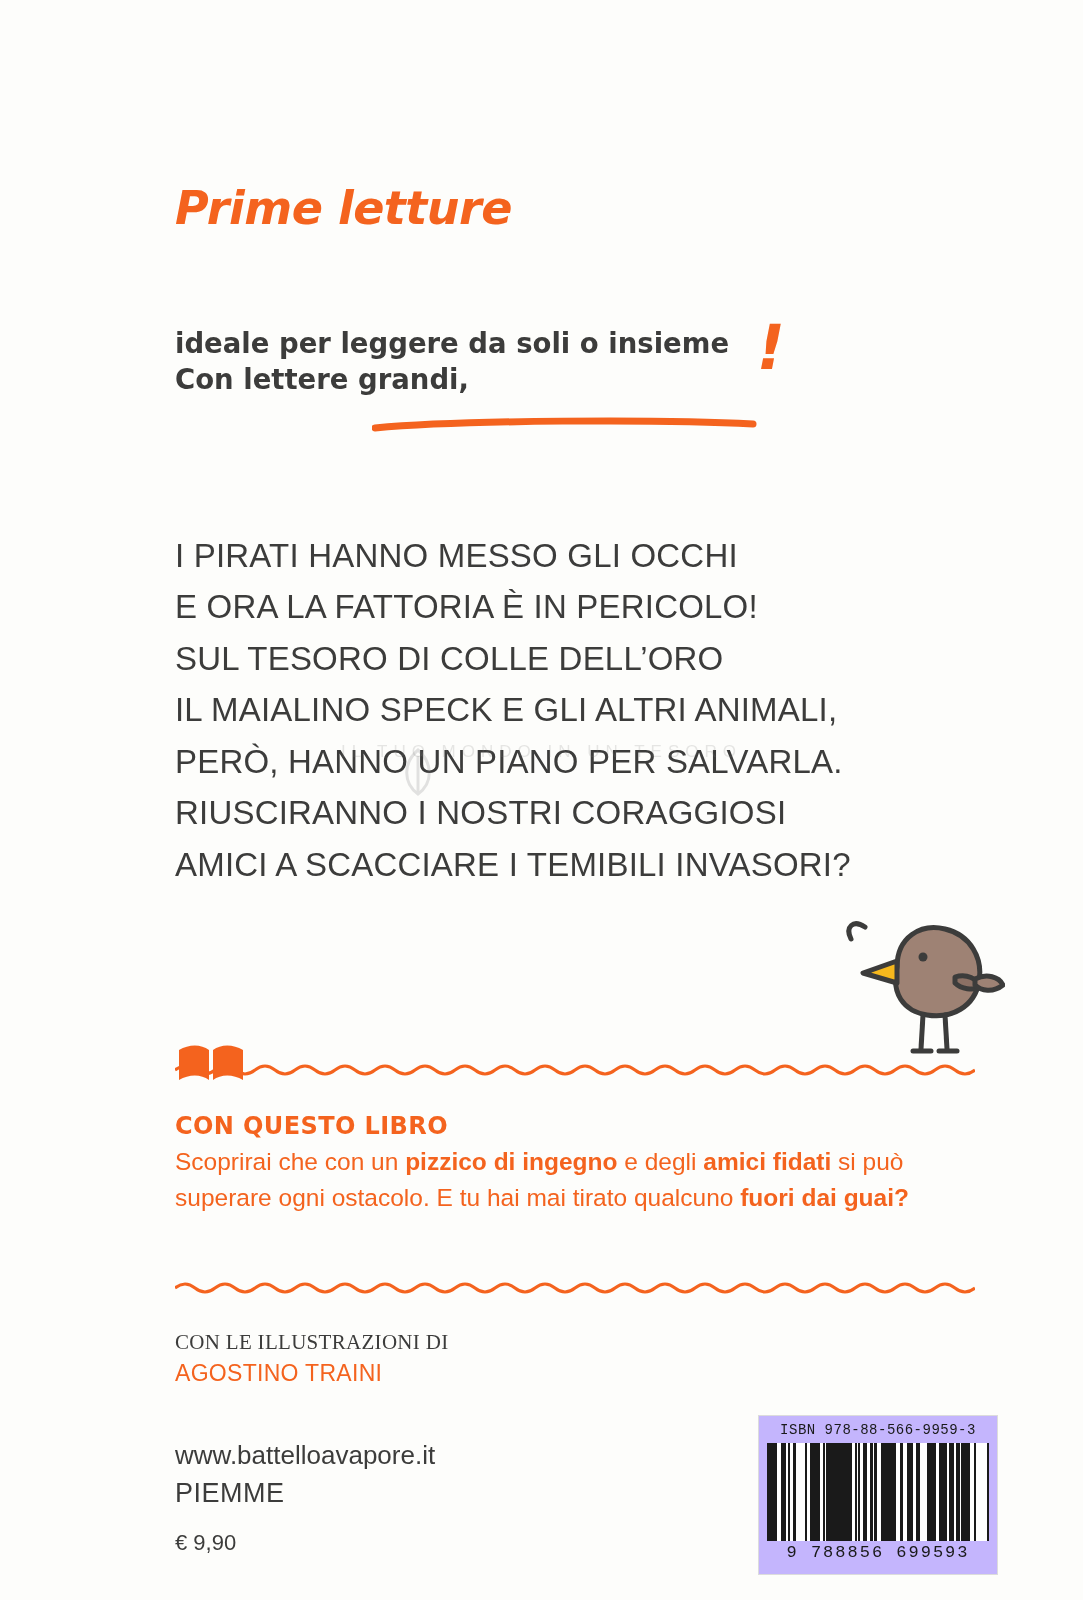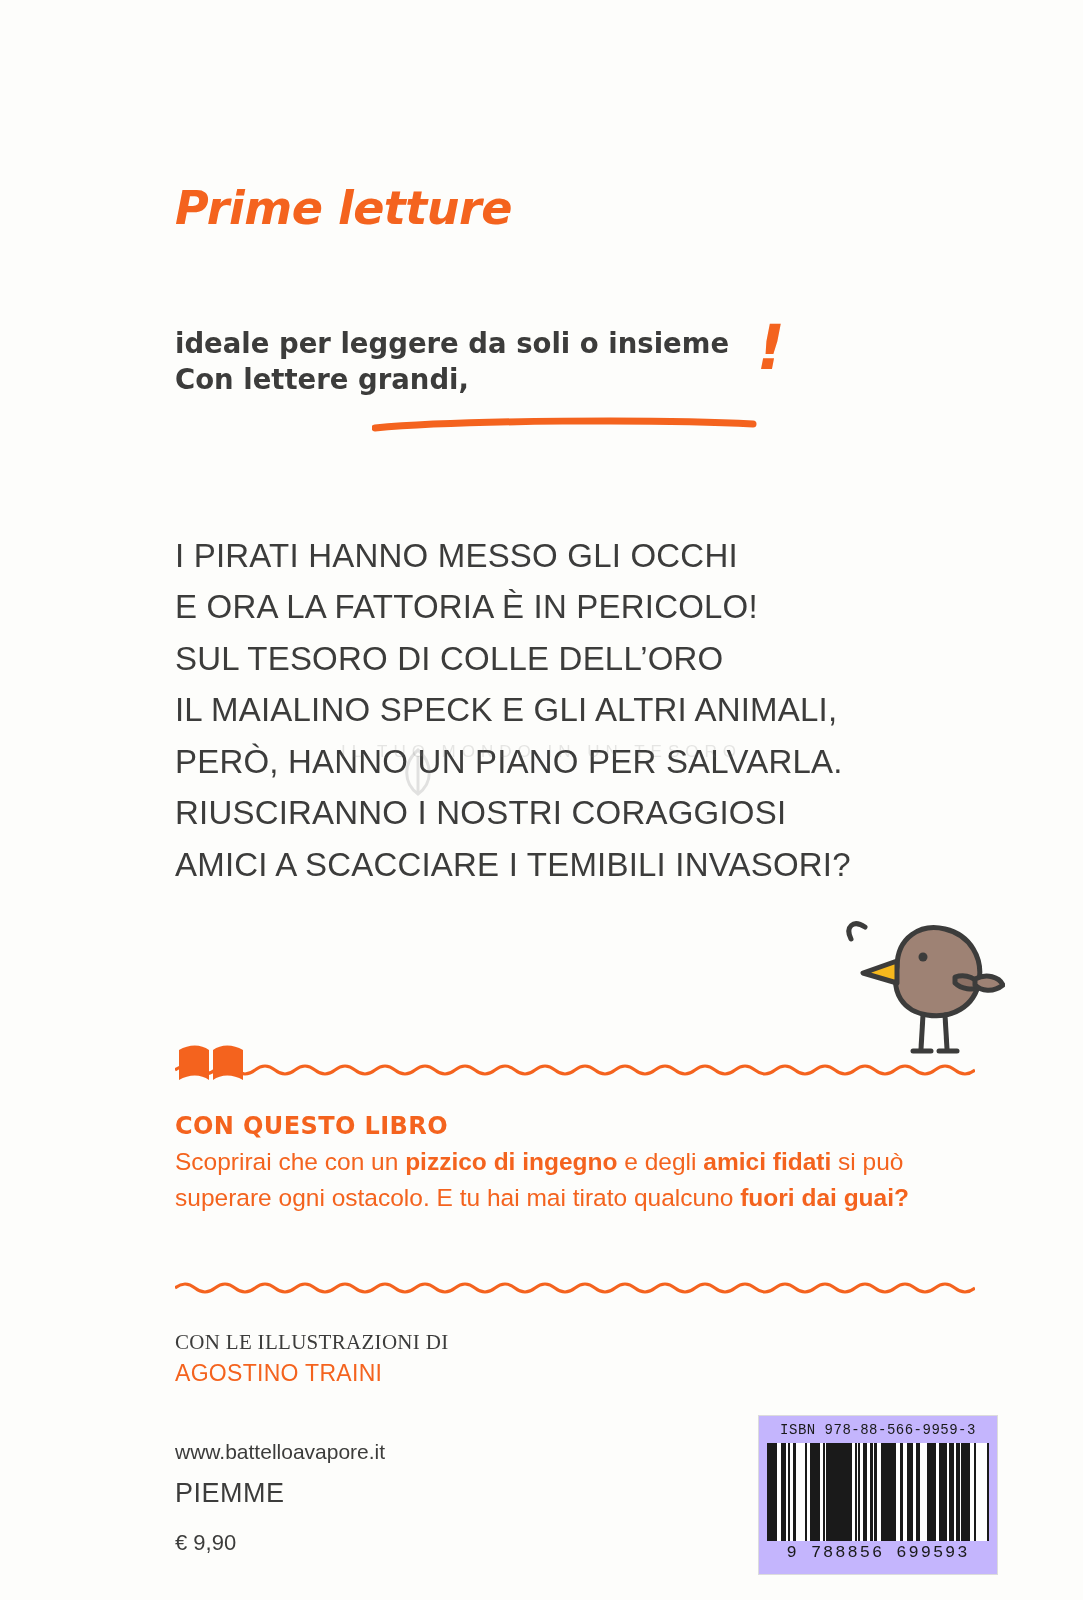--- a/index.html
+++ b/index.html
@@ -149,21 +149,21 @@
     font-size: 23px;
     color: #f4631e;
     letter-spacing: 0.3px;
     margin-top: 5px;
   }
   .website {
     position: absolute;
     left: 175px;
     top: 1440px;
     font-family: "Liberation Sans", sans-serif;
-    font-size: 21px;
+    font-size: 26px;
     color: #3c3c3b;
     text-align: right;
   }
   .publisher {
     position: absolute;
     left: 175px;
     top: 1478px;
     font-family: "Liberation Sans", sans-serif;
     font-size: 27px;
     color: #3c3c3b;

